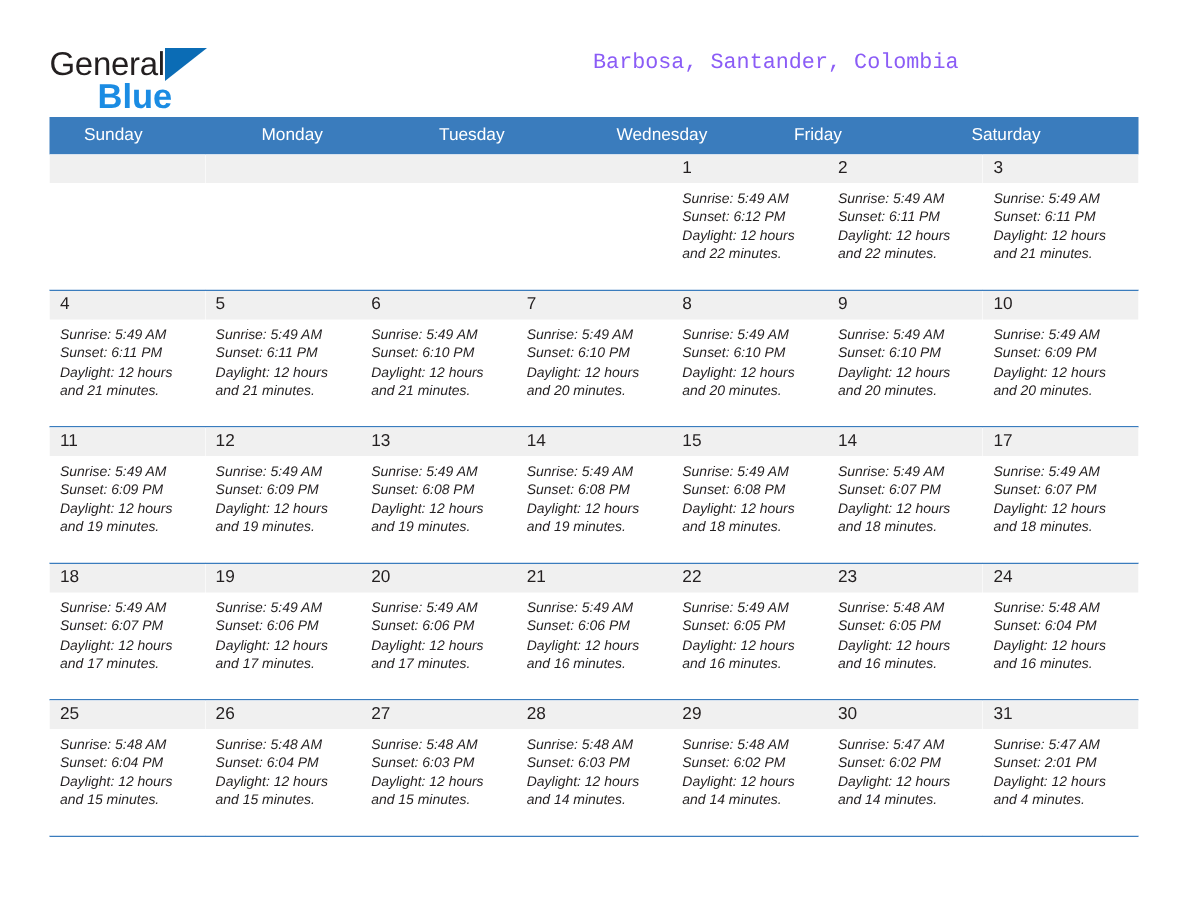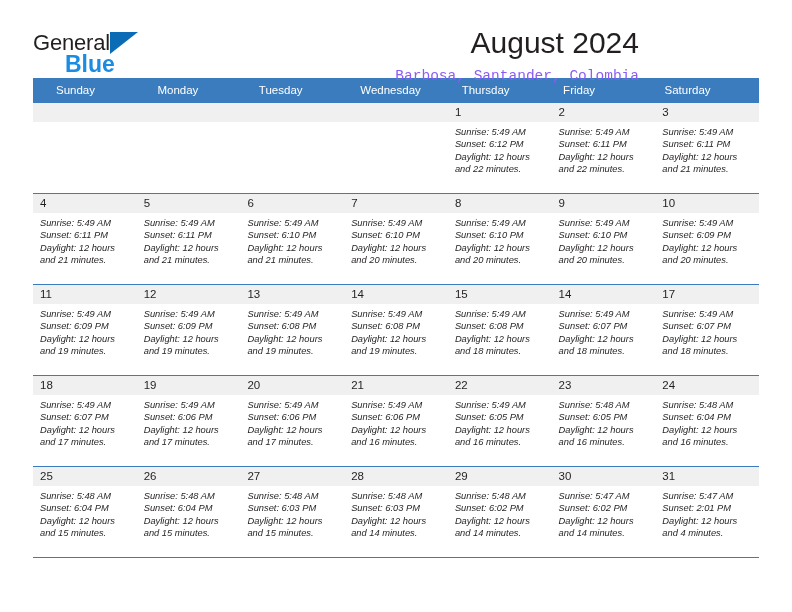--- a/index.html
+++ b/index.html
@@ -148,32 +148,30 @@
 
   <div class="header">
     <div class="brand">
       <div class="brand-row1">
         <span class="brand-general">General</span>
         <span class="brand-flag"></span>
       </div>
       <span class="brand-blue">Blue</span>
     </div>
     <div class="titles">
-      <div class="cal-title">August 2024</div>
       <div class="cal-sub">Barbosa, Santander, Colombia</div>
     </div>
   </div>
 
   <div class="calendar">
     <div class="dow-row">
       <div class="dow">Sunday</div>
       <div class="dow">Monday</div>
       <div class="dow">Tuesday</div>
       <div class="dow">Wednesday</div>
-      <div class="dow">Thursday</div>
       <div class="dow">Friday</div>
       <div class="dow">Saturday</div>
     </div>
     <div id="weeks-container">
         <div class="week">
           <div class="cell empty">
             <div class="daynum"></div>
           </div>
           <div class="cell empty">
             <div class="daynum"></div>

